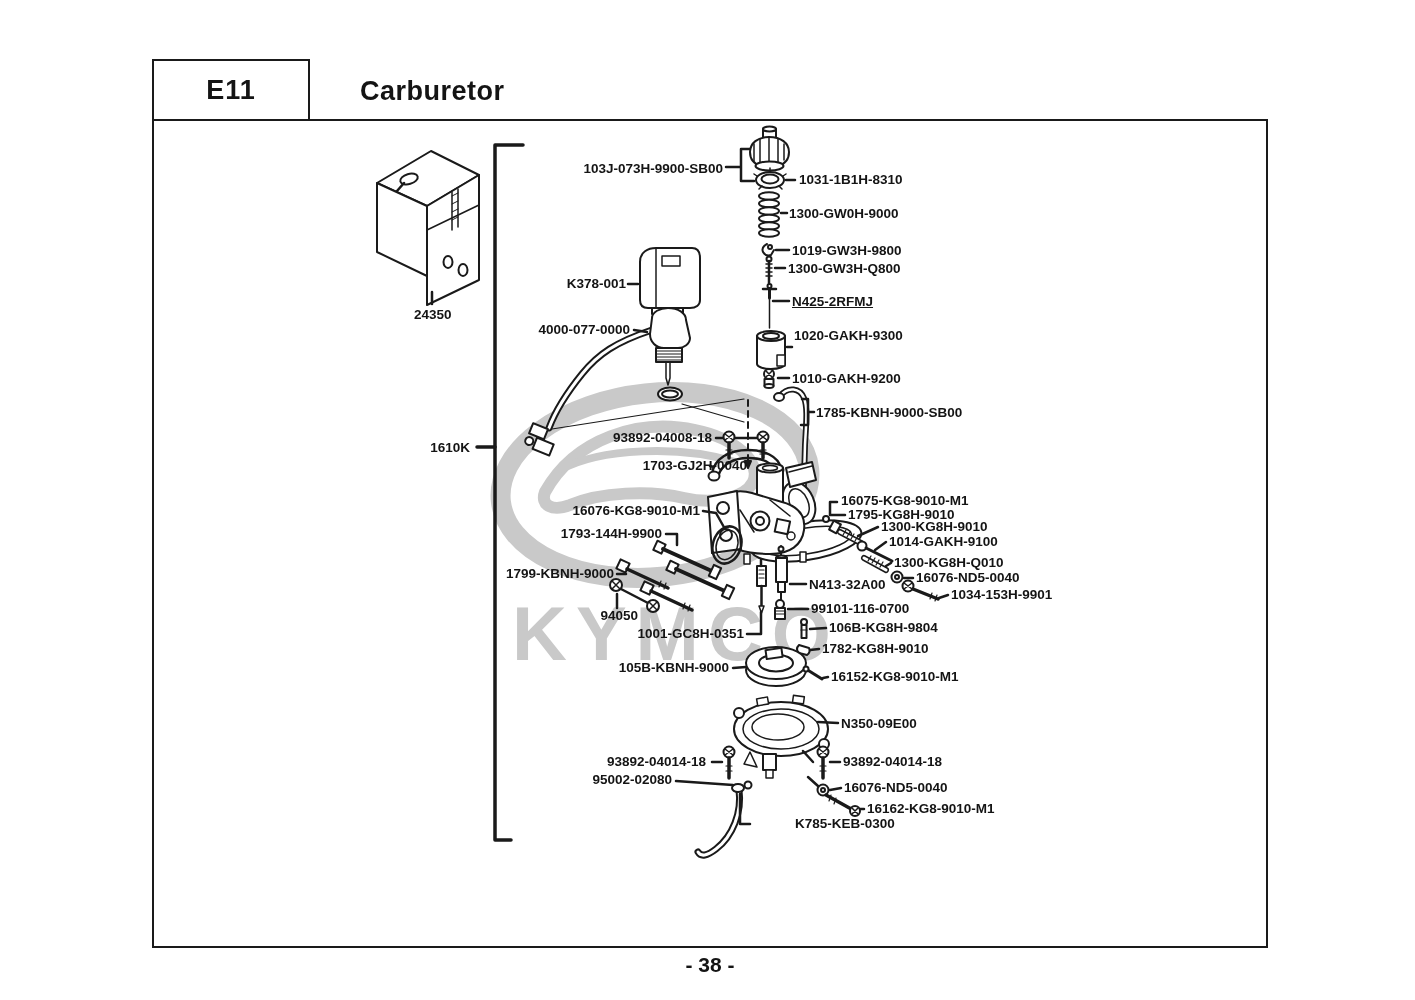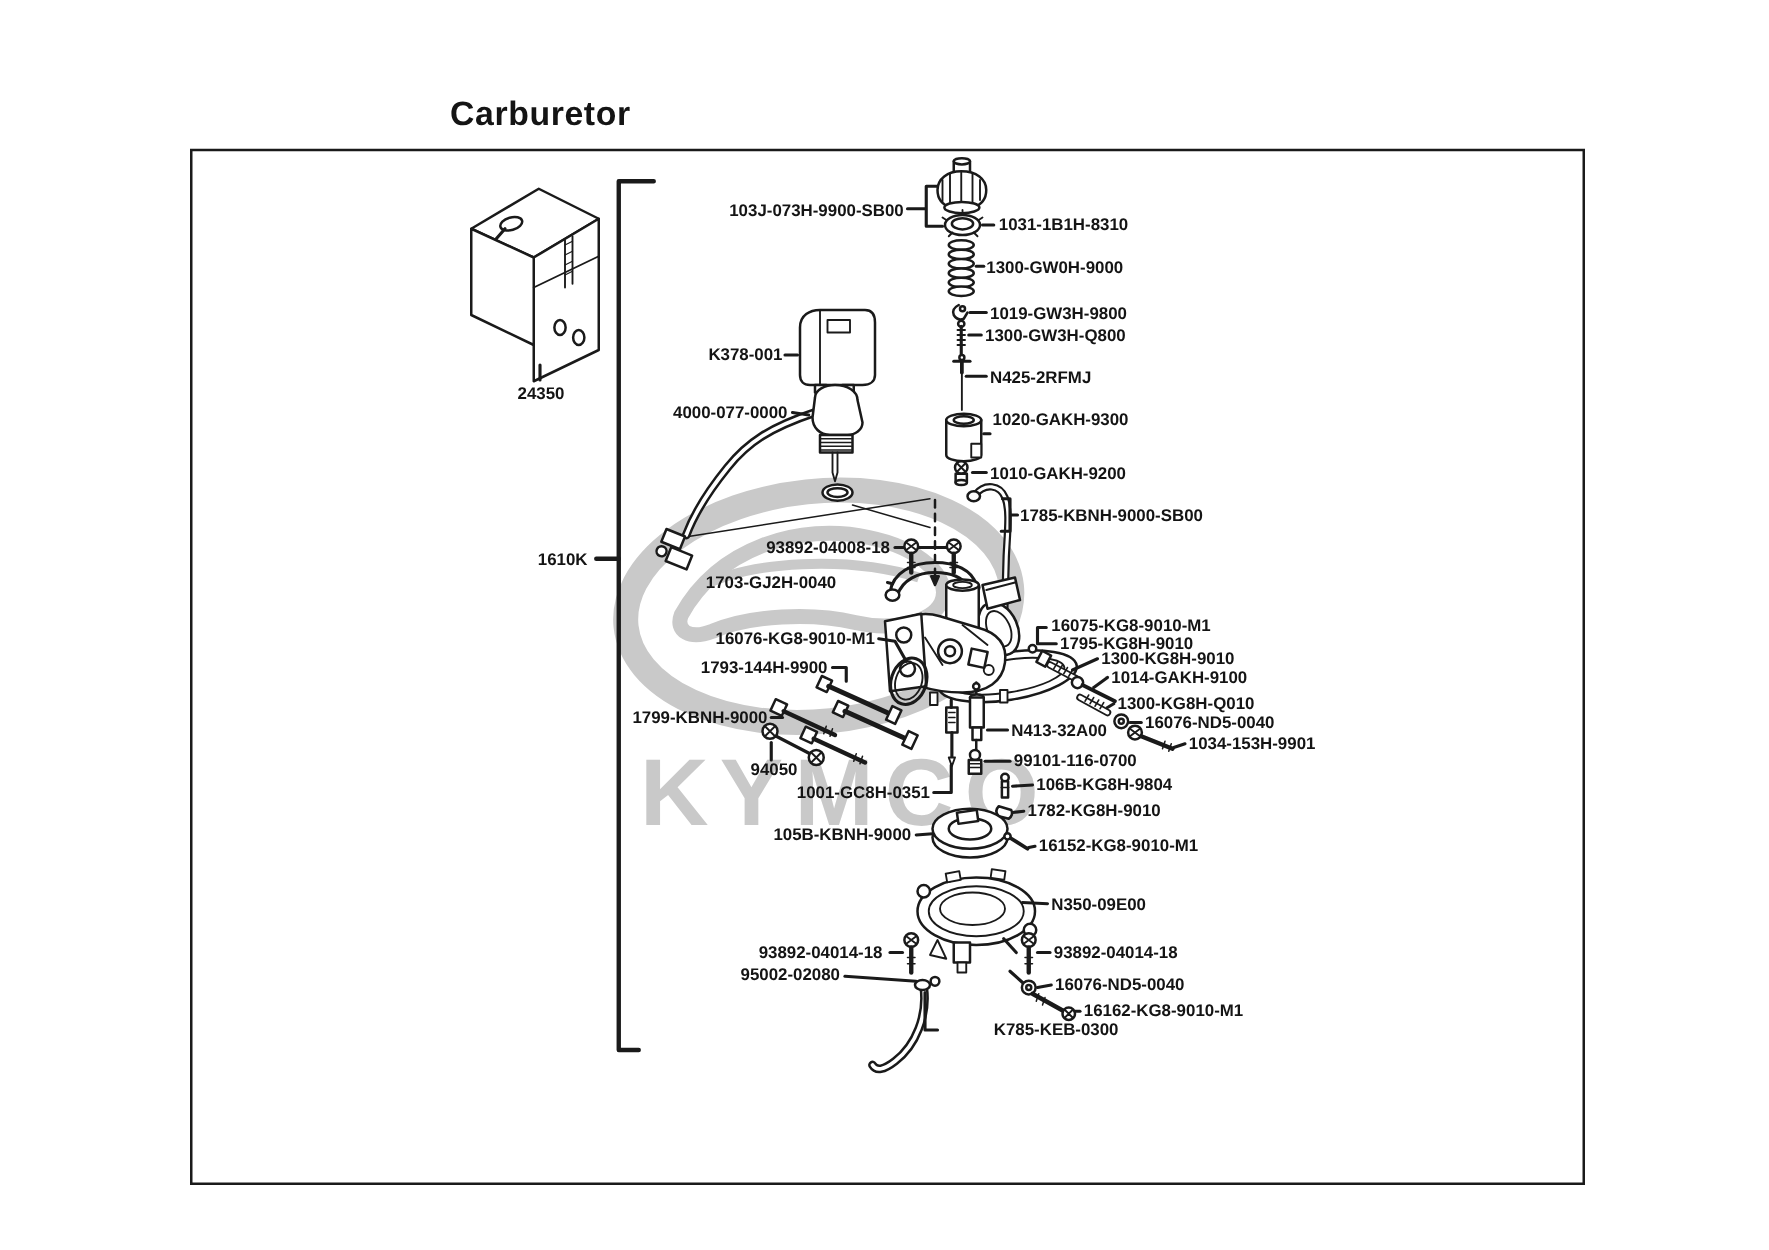--- a/index.html
+++ b/index.html
@@ -34,20 +34,23 @@
   .wm-text {
     font-family: "Liberation Sans", sans-serif; font-weight: bold;
     font-size: 76px; letter-spacing: 9px;
   }
 </style>
 </head>
 <body>
 
 <div class="page">
 
+  <div class="code-box">
+    <span>E11</span>
+  </div>
   <div class="page-title">Carburetor</div>
   <div class="frame"></div>
 
   <svg class="art" width="1415" height="1000" viewBox="0 0 1415 1000">
 
     <g stroke="#c9c9c9" fill="none">
       <ellipse cx="655" cy="485" rx="155" ry="92" stroke-width="20" transform="rotate(-6 655 485)"></ellipse>
       <path d="M545,492 C575,438 640,418 695,430 C735,438 762,462 753,482 C745,498 714,505 684,498 C650,490 600,492 570,505 C552,512 540,505 545,492 Z" stroke-width="12"></path>
       <path d="M560,470 C600,448 680,445 735,462" stroke-width="8"></path>
       <text class="wm-text" x="512" y="660" fill="#c9c9c9" stroke="none">KYMCO</text>
@@ -380,37 +383,37 @@
 
     </g>
   </svg>
 
   <div class="labels">
 
     <div class="lbl" style="right:692px;top:161px;margin-left:16px;">103J-073H-9900-SB00</div>
     <div class="lbl" style="right:789px;top:276px;margin-left:40px;">K378-001</div>
     <div class="lbl" style="right:785px;top:322px;">4000-077-0000</div>
     <div class="lbl" style="right:703px;top:430px;">93892-04008-18</div>
-    <div class="lbl" style="right:746px;top:458px;text-align:center;">1703-GJ2H-0040</div>
+    <div class="lbl" style="right:668px;top:458px;text-align:center;">1703-GJ2H-0040</div>
     <div class="lbl" style="right:715px;top:503px;">16076-KG8-9010-M1</div>
     <div class="lbl" style="right:753px;top:526px;">1793-144H-9900</div>
     <div class="lbl" style="right:801px;top:566px;">1799-KBNH-9000</div>
     <div class="lbl" style="right:777px;top:608px;">94050</div>
     <div class="lbl" style="right:671px;top:626px;">1001-GC8H-0351</div>
     <div class="lbl" style="right:686px;top:660px;">105B-KBNH-9000</div>
     <div class="lbl" style="right:709px;top:754px;">93892-04014-18</div>
     <div class="lbl" style="right:743px;top:772px;">95002-02080</div>
     <div class="lbl" style="right:945px;top:440px;">1610K</div>
     <div class="lbl" style="left:414px;top:307px;">24350</div>
 
     <div class="lbl" style="left:799px;top:172px;">1031-1B1H-8310</div>
     <div class="lbl" style="left:789px;top:206px;">1300-GW0H-9000</div>
     <div class="lbl" style="left:792px;top:243px;">1019-GW3H-9800</div>
     <div class="lbl" style="left:788px;top:261px;">1300-GW3H-Q800</div>
-    <div class="lbl" style="left:792px;top:294px;">N425-2RFMJ</div>
+    <div class="lbl" style="left:792px;top:294px;text-decoration:underline;">N425-2RFMJ</div>
     <div class="lbl" style="left:794px;top:328px;">1020-GAKH-9300</div>
     <div class="lbl" style="left:792px;top:371px;">1010-GAKH-9200</div>
     <div class="lbl" style="left:816px;top:405px;">1785-KBNH-9000-SB00</div>
     <div class="lbl" style="left:841px;top:493px;">16075-KG8-9010-M1</div>
     <div class="lbl" style="left:848px;top:507px;">1795-KG8H-9010</div>
     <div class="lbl" style="left:881px;top:519px;">1300-KG8H-9010</div>
     <div class="lbl" style="left:889px;top:534px;">1014-GAKH-9100</div>
     <div class="lbl" style="left:894px;top:555px;">1300-KG8H-Q010</div>
     <div class="lbl" style="left:916px;top:570px;">16076-ND5-0040</div>
     <div class="lbl" style="left:951px;top:587px;">1034-153H-9901</div>
@@ -419,13 +422,14 @@
     <div class="lbl" style="left:829px;top:620px;">106B-KG8H-9804</div>
     <div class="lbl" style="left:822px;top:641px;">1782-KG8H-9010</div>
     <div class="lbl" style="left:831px;top:669px;">16152-KG8-9010-M1</div>
     <div class="lbl" style="left:841px;top:716px;">N350-09E00</div>
     <div class="lbl" style="left:843px;top:754px;">93892-04014-18</div>
     <div class="lbl" style="left:844px;top:780px;">16076-ND5-0040</div>
     <div class="lbl" style="left:867px;top:801px;">16162-KG8-9010-M1</div>
     <div class="lbl" style="left:753px;top:816px;margin-left:42px;">K785-KEB-0300</div>
   </div>
 
+  <div class="page-number">- 38 -</div>
 </div>
 
 </body></html>

